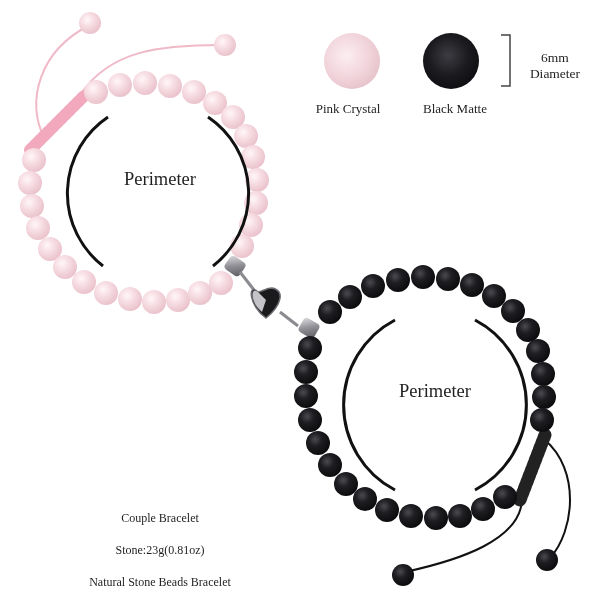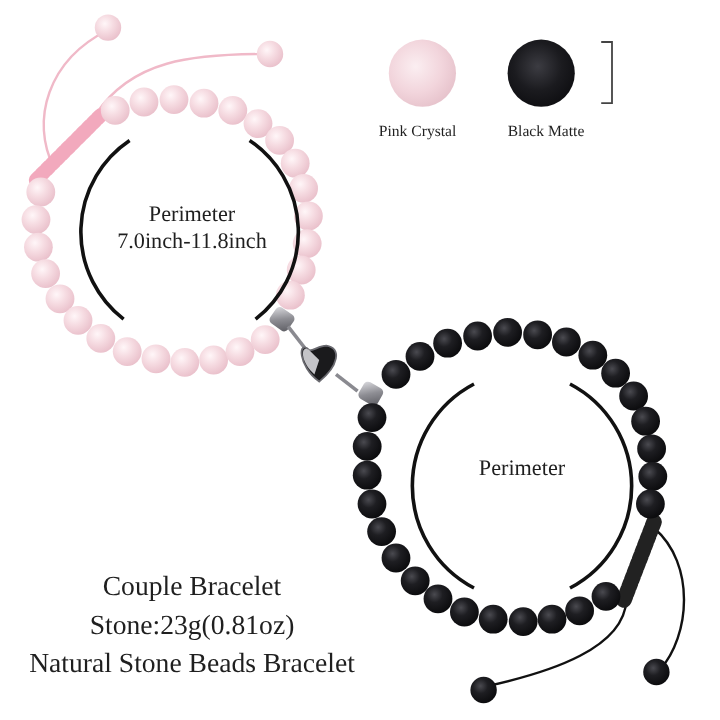--- a/index.html
+++ b/index.html
@@ -6,21 +6,21 @@
   body { width: 600px; height: 600px; position: relative; overflow: hidden; font-family: "Liberation Serif", "DejaVu Serif", serif; color: #222; }
   .stage { position: absolute; left: 0; top: 0; width: 600px; height: 600px; }
   svg.art { position: absolute; left: 0; top: 0; }
   .txt { position: absolute; text-align: center; color: #1f1f1f; white-space: nowrap; }
   .perim-pink { left: 60px; top: 168px; width: 200px; font-size: 18.5px; line-height: 23px; }
   .perim-black { left: 340px; top: 378px; width: 190px; font-size: 18.5px; line-height: 26px; }
   .swatch-label { font-size: 13px; top: 101px; }
   .lbl-pink { left: 300px; width: 96px; }
   .lbl-black { left: 405px; width: 100px; }
   .dim { left: 515px; top: 50px; width: 80px; font-size: 13.5px; line-height: 16px; }
-  .info { left: 20px; width: 280px; font-size: 23px; }
+  .info { left: 20px; width: 280px; font-size: 12px; margin-top: 35px; }
   .info-1 { top: 476px; }
   .info-2 { top: 508px; }
   .info-3 { top: 540px; }
 </style>
 </head>
 <body>
 
 <div class="stage">
 
   <svg class="art" width="600" height="600" viewBox="0 0 600 600">
@@ -144,27 +144,30 @@
     <path d="M 475 320 A 96 96 0 0 1 475 490" fill="none" stroke="#111" stroke-width="3"></path>
 
     <circle cx="352" cy="61" r="28" fill="url(#gSwPink)"></circle>
     <circle cx="451" cy="61" r="28" fill="url(#gSwBlack)"></circle>
 
     <path d="M 501 35 L 510 35 L 510 86 L 501 86" fill="none" stroke="#444" stroke-width="1.5"></path>
   </svg>
 
   <div class="txt perim-pink">
     <div>Perimeter</div>
-    <div>7.0inch-11.8inch</div>
   </div>
 
   <div class="txt perim-black">
     <div>Perimeter</div>
   </div>
 
   <div class="txt swatch-label lbl-black">Black Matte</div>
   <div class="txt swatch-label lbl-pink">Pink Crystal</div>
 
+  <div class="txt dim">
+    <div>6mm</div>
+    <div>Diameter</div>
+  </div>
 
   <div class="txt info info-1">Couple Bracelet</div>
   <div class="txt info info-2">Stone:23g(0.81oz)</div>
   <div class="txt info info-3">Natural Stone Beads Bracelet</div>
 </div>
 
 </body></html>

